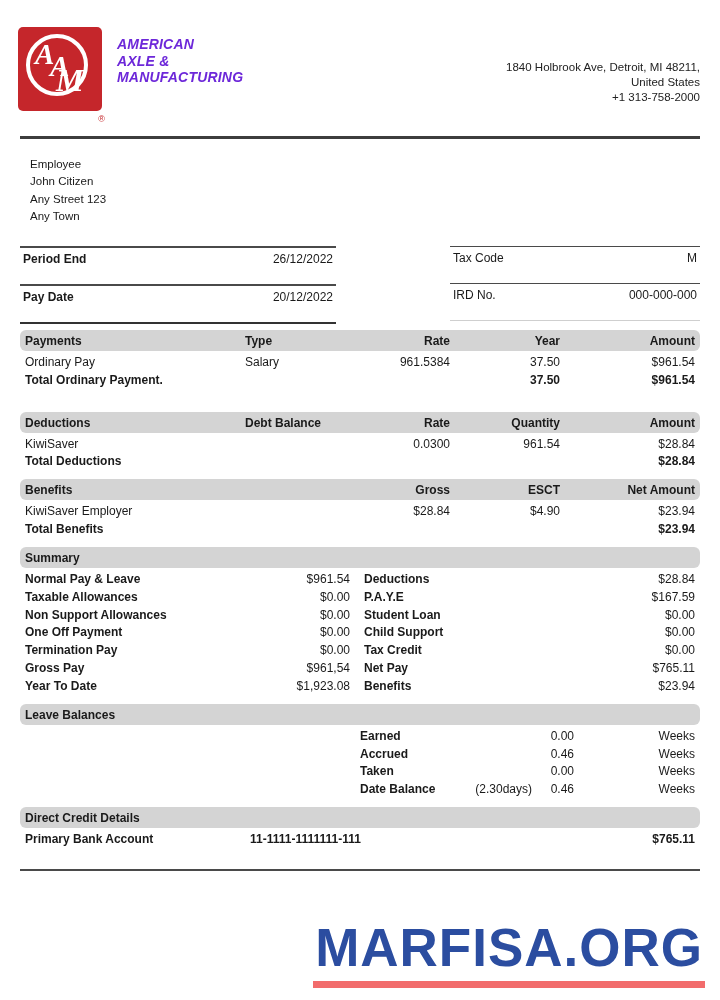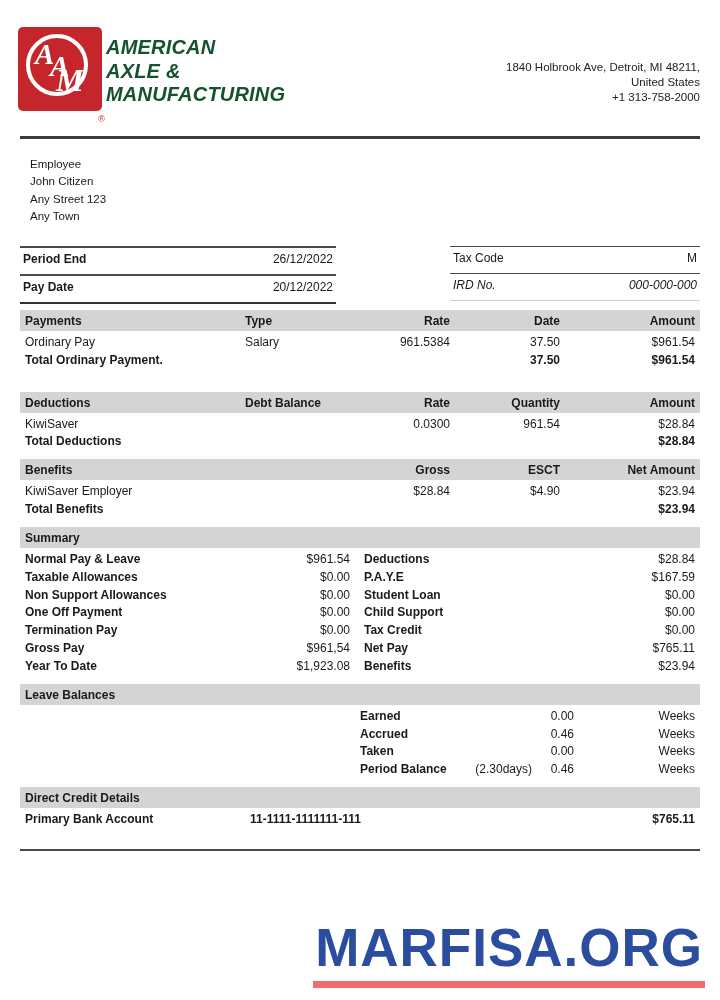--- a/index.html
+++ b/index.html
@@ -11,39 +11,39 @@
   }
   
   .header { display:flex; align-items:flex-start; padding:27px 20px 0 18px; }
   .logo-box { width:84px; height:84px; background:#c5262b; border-radius:5px; position:relative; flex:0 0 auto; }
   .logo-ring { position:absolute; left:8px; top:7px; width:62px; height:62px; border:4px solid #fff; border-radius:50%; }
   .logo-letter { position:absolute; color:#fff; font-family:"Liberation Serif", serif; font-style:italic; font-weight:bold; font-size:29px; line-height:1; }
   .logo-a1 { left:17px; top:13px; }
   .logo-a2 { left:32px; top:25px; }
   .logo-m  { left:38px; top:38px; font-size:31px; }
   .logo-reg { position:absolute; right:-3px; bottom:-13px; color:#c5262b; font-size:9px; font-family:"Liberation Sans",sans-serif; }
-  .company { margin-left:4px; margin-top:9px; color:#14532d; font-weight:bold; font-style:italic; font-size:20px; line-height:1.18; letter-spacing:0.2px; }
+  .company { margin-left:15px; margin-top:9px; color:#6d28d9; font-weight:bold; font-style:italic; font-size:14px; line-height:1.18; letter-spacing:0.2px; }
   .addr { margin-left:auto; margin-top:33px; text-align:right; font-size:11.5px; line-height:1.32; color:#222; }
   .top-rule { margin:25px 20px 0 20px; border-top:3px solid #3d3d3d; }
   
   .employee { margin:17px 0 0 30px; font-size:11.5px; line-height:1.5; }
   
   .info-row { display:flex; padding:0 20px; margin-top:21px; }
   .info-table-left { width:316px; }
   .info-table-right { width:250px; margin-left:auto; }
-  .info-tr { display:flex; justify-content:space-between; padding:4px 3px 8px 3px;align-items:center; }
+  .info-tr { display:flex; justify-content:space-between; padding:4px 3px 18px 3px;align-items:center; }
   .info-table-left { border-top:2px solid #4a4a4a; }
   .info-table-left .info-tr { border-bottom:2px solid #4a4a4a; }
   .info-table-left .info-tr:last-child { border-bottom:2.5px solid #333; }
   .info-table-right { border-top:1.5px solid #4a4a4a; }
   .info-table-right .info-tr { border-bottom:1.5px solid #4a4a4a; }
-  .info-table-right .info-tr:last-child { border-bottom:1px solid #cfcfcf;font-style:italic; }
+  .info-table-right .info-tr:last-child { border-bottom:1px solid #cfcfcf; }
   .b { font-weight:bold; }
   
-  .bar { background:#d4d4d4; font-weight:bold; margin:0 20px; padding:4px 5px 3px 5px; }
+  .bar { background:#d4d4d4; font-weight:bold; margin:0 20px; padding:4px 5px 3px 5px;border-radius:6px; }
   .rowarea { margin:0 20px; padding-top:3px; }
   .trow { padding:1px 5px; line-height:1.32; }
   .grid5 { display:grid; grid-template-columns:220px 110px 1fr 110px 135px; }
   .grid5 .r { text-align:right; }
   .grid4b { display:grid; grid-template-columns:330px 1fr 110px 135px; }
   .grid4b .r { text-align:right; }
   .gridsum { display:grid; grid-template-columns:215px 110px 224px 1fr; }
   .gridsum .r { text-align:right; }
   .gridsum .l2 { padding-left:14px; }
   .gridleave { display:grid; grid-template-columns:335px 112px 60px 42px 1fr; }
@@ -114,21 +114,21 @@
         <span>IRD No.</span>
         <span>000-000-000</span>
       </div>
     </div>
   </div>
 
   <div class="bar grid5 gap6">
     <span>Payments</span>
     <span>Type</span>
     <span class="r">Rate</span>
-    <span class="r">Date</span>
+    <span class="r">Year</span>
     <span class="r">Amount</span>
   </div>
   <div class="rowarea">
     <div class="trow grid5">
       <span>Ordinary Pay</span>
       <span>Salary</span>
       <span class="r">961.5384</span>
       <span class="r">37.50</span>
       <span class="r">$961.54</span>
     </div>
@@ -254,21 +254,21 @@
     </div>
     <div class="trow gridleave">
       <span></span>
       <span class="b">Taken</span>
       <span class="r"></span>
       <span class="r">0.00</span>
       <span class="r">Weeks</span>
     </div>
     <div class="trow gridleave">
       <span></span>
-      <span class="b">Period Balance</span>
+      <span class="b">Date Balance</span>
       <span class="r">(2.30days)</span>
       <span class="r">0.46</span>
       <span class="r">Weeks</span>
     </div>
   </div>
 
   <div class="bar gap8">
     <span>Direct Credit Details</span>
   </div>
   <div class="rowarea dc-rows">

